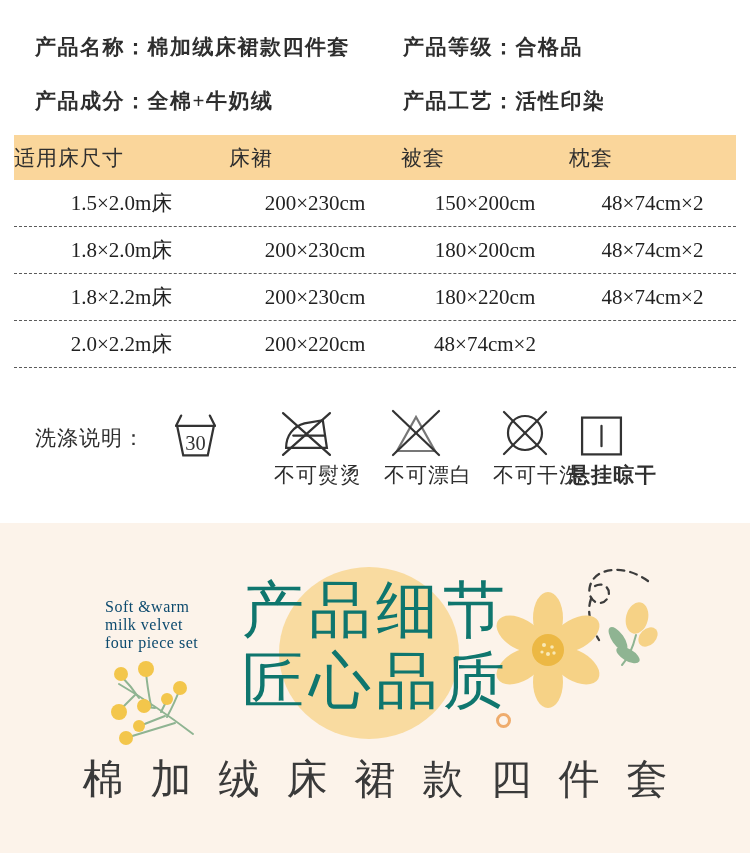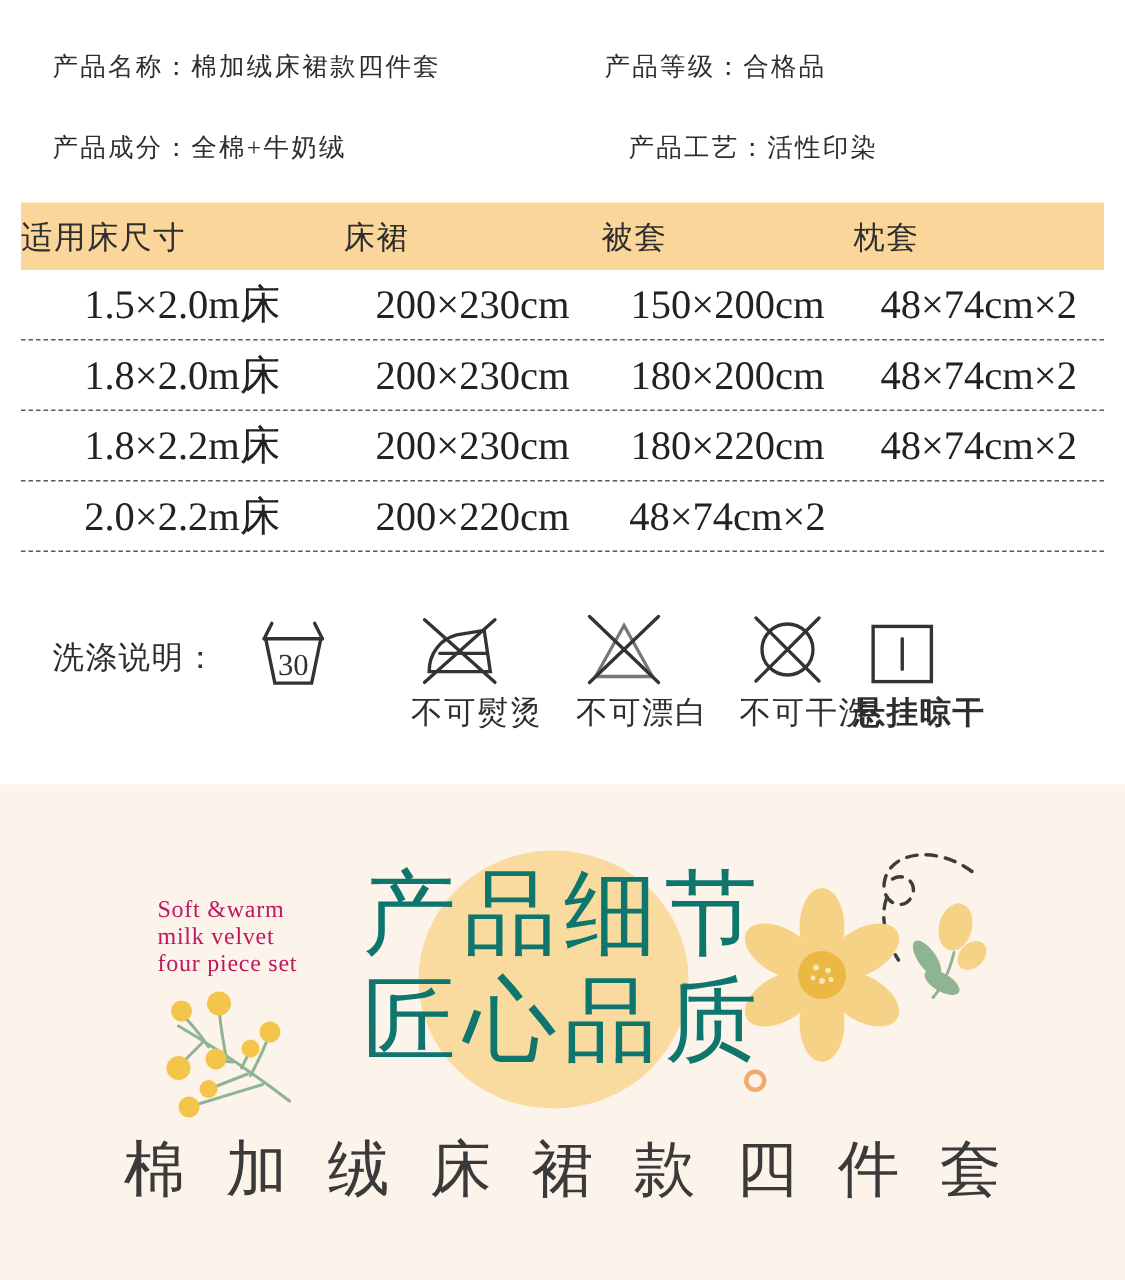--- a/index.html
+++ b/index.html
@@ -3,35 +3,35 @@
 <meta charset="utf-8">
 <style>
   * { margin:0; padding:0; box-sizing:border-box; }
   html,body { background:#fff; }
   #app {
     position:relative; width:750px; height:853px; background:#fff;
     font-family:"Liberation Serif","DejaVu Serif",serif; color:#2e2e2e;
     overflow:hidden; margin:0 auto;
   }
   
-  .info-field { position:absolute; font-size:17px; letter-spacing:1.5px; white-space:nowrap; }
+  .info-field { position:absolute; font-size:21px; letter-spacing:1.5px; white-space:nowrap;font-weight:bold; }
   .info-f0 { left:35px;  top:33px; }
   .info-f1 { left:403px; top:33px; }
   .info-f2 { left:35px;  top:87px; }
-  .info-f3 { left:403px; top:87px;margin-left:16px; }
+  .info-f3 { left:403px; top:87px; }
   
   .size-table { position:absolute; left:14px; top:135px; width:722px; }
   .t-head {
     display:grid; grid-template-columns:215px 172px 168px 167px;
     background:var(--header-bg,#FAD69B); height:45px; align-items:center;
     text-align:left; font-size:21px; letter-spacing:1px;
   }
   .t-row {
     display:grid; grid-template-columns:215px 172px 168px 167px;
-    height:47px; align-items:center; text-align:center; font-size:27px;
+    height:47px; align-items:center; text-align:center; font-size:21px;
     border-bottom:1px dashed #5a5a5a; color:#222;
   }
   .t-row:first-of-type { height:56px; }
   
   .wash-label { position:absolute; left:35px; top:424px; font-size:21px; letter-spacing:1px;text-align:right; }
   .wash-item { position:absolute; top:402px; width:112px; text-align:right; }
   .wash-item .wicon { height:58px; display:flex; align-items:flex-end; justify-content:center; }
   .wash-item .wcap { font-size:21px; margin-top:1px; white-space:nowrap; letter-spacing:1px; }
   .wi0 { left:139px; } .wi1 { left:250px; } .wi2 { left:360px; } .wi3 { left:469px; } .wi4 { left:545px;font-weight:bold; }
   .wicon svg { stroke:#333; fill:none; stroke-width:2.2; stroke-linecap:round; }
@@ -45,21 +45,21 @@
   .banner-ellipse {
     position:absolute; left:279px; top:44px; width:180px; height:172px;
     border-radius:50%; background:var(--ellipse,#F9DBA0); z-index:0;
   }
   .banner-title {
     position:absolute; left:242px; top:52px; z-index:2;
     font-size:62px; line-height:71px; letter-spacing:5px; color:#0f766e; white-space:nowrap;
   }
   .banner-tagline {
     position:absolute; left:105px; top:75px; z-index:1;
-    font-size:16px; line-height:18px; color:#be185d; letter-spacing:0.5px;
+    font-size:16px; line-height:18px; color:#0c4a6e; letter-spacing:0.5px;
   }
   .banner-ring {
     position:absolute; left:496px; top:190px; width:15px; height:15px; z-index:1;
     border:3px solid var(--ring,#EFAC6D); border-radius:50%;
   }
   .flower-decor { position:absolute; left:495px; top:32px; z-index:1; }
   .berry-decor  { position:absolute; left:95px;  top:137px; z-index:1; }
   .petal  { fill:var(--petal,#F6D286); }
   .fcenter{ fill:var(--flower-center,#ECB844); }
   .fdot   { fill:#F9E9B5; }

